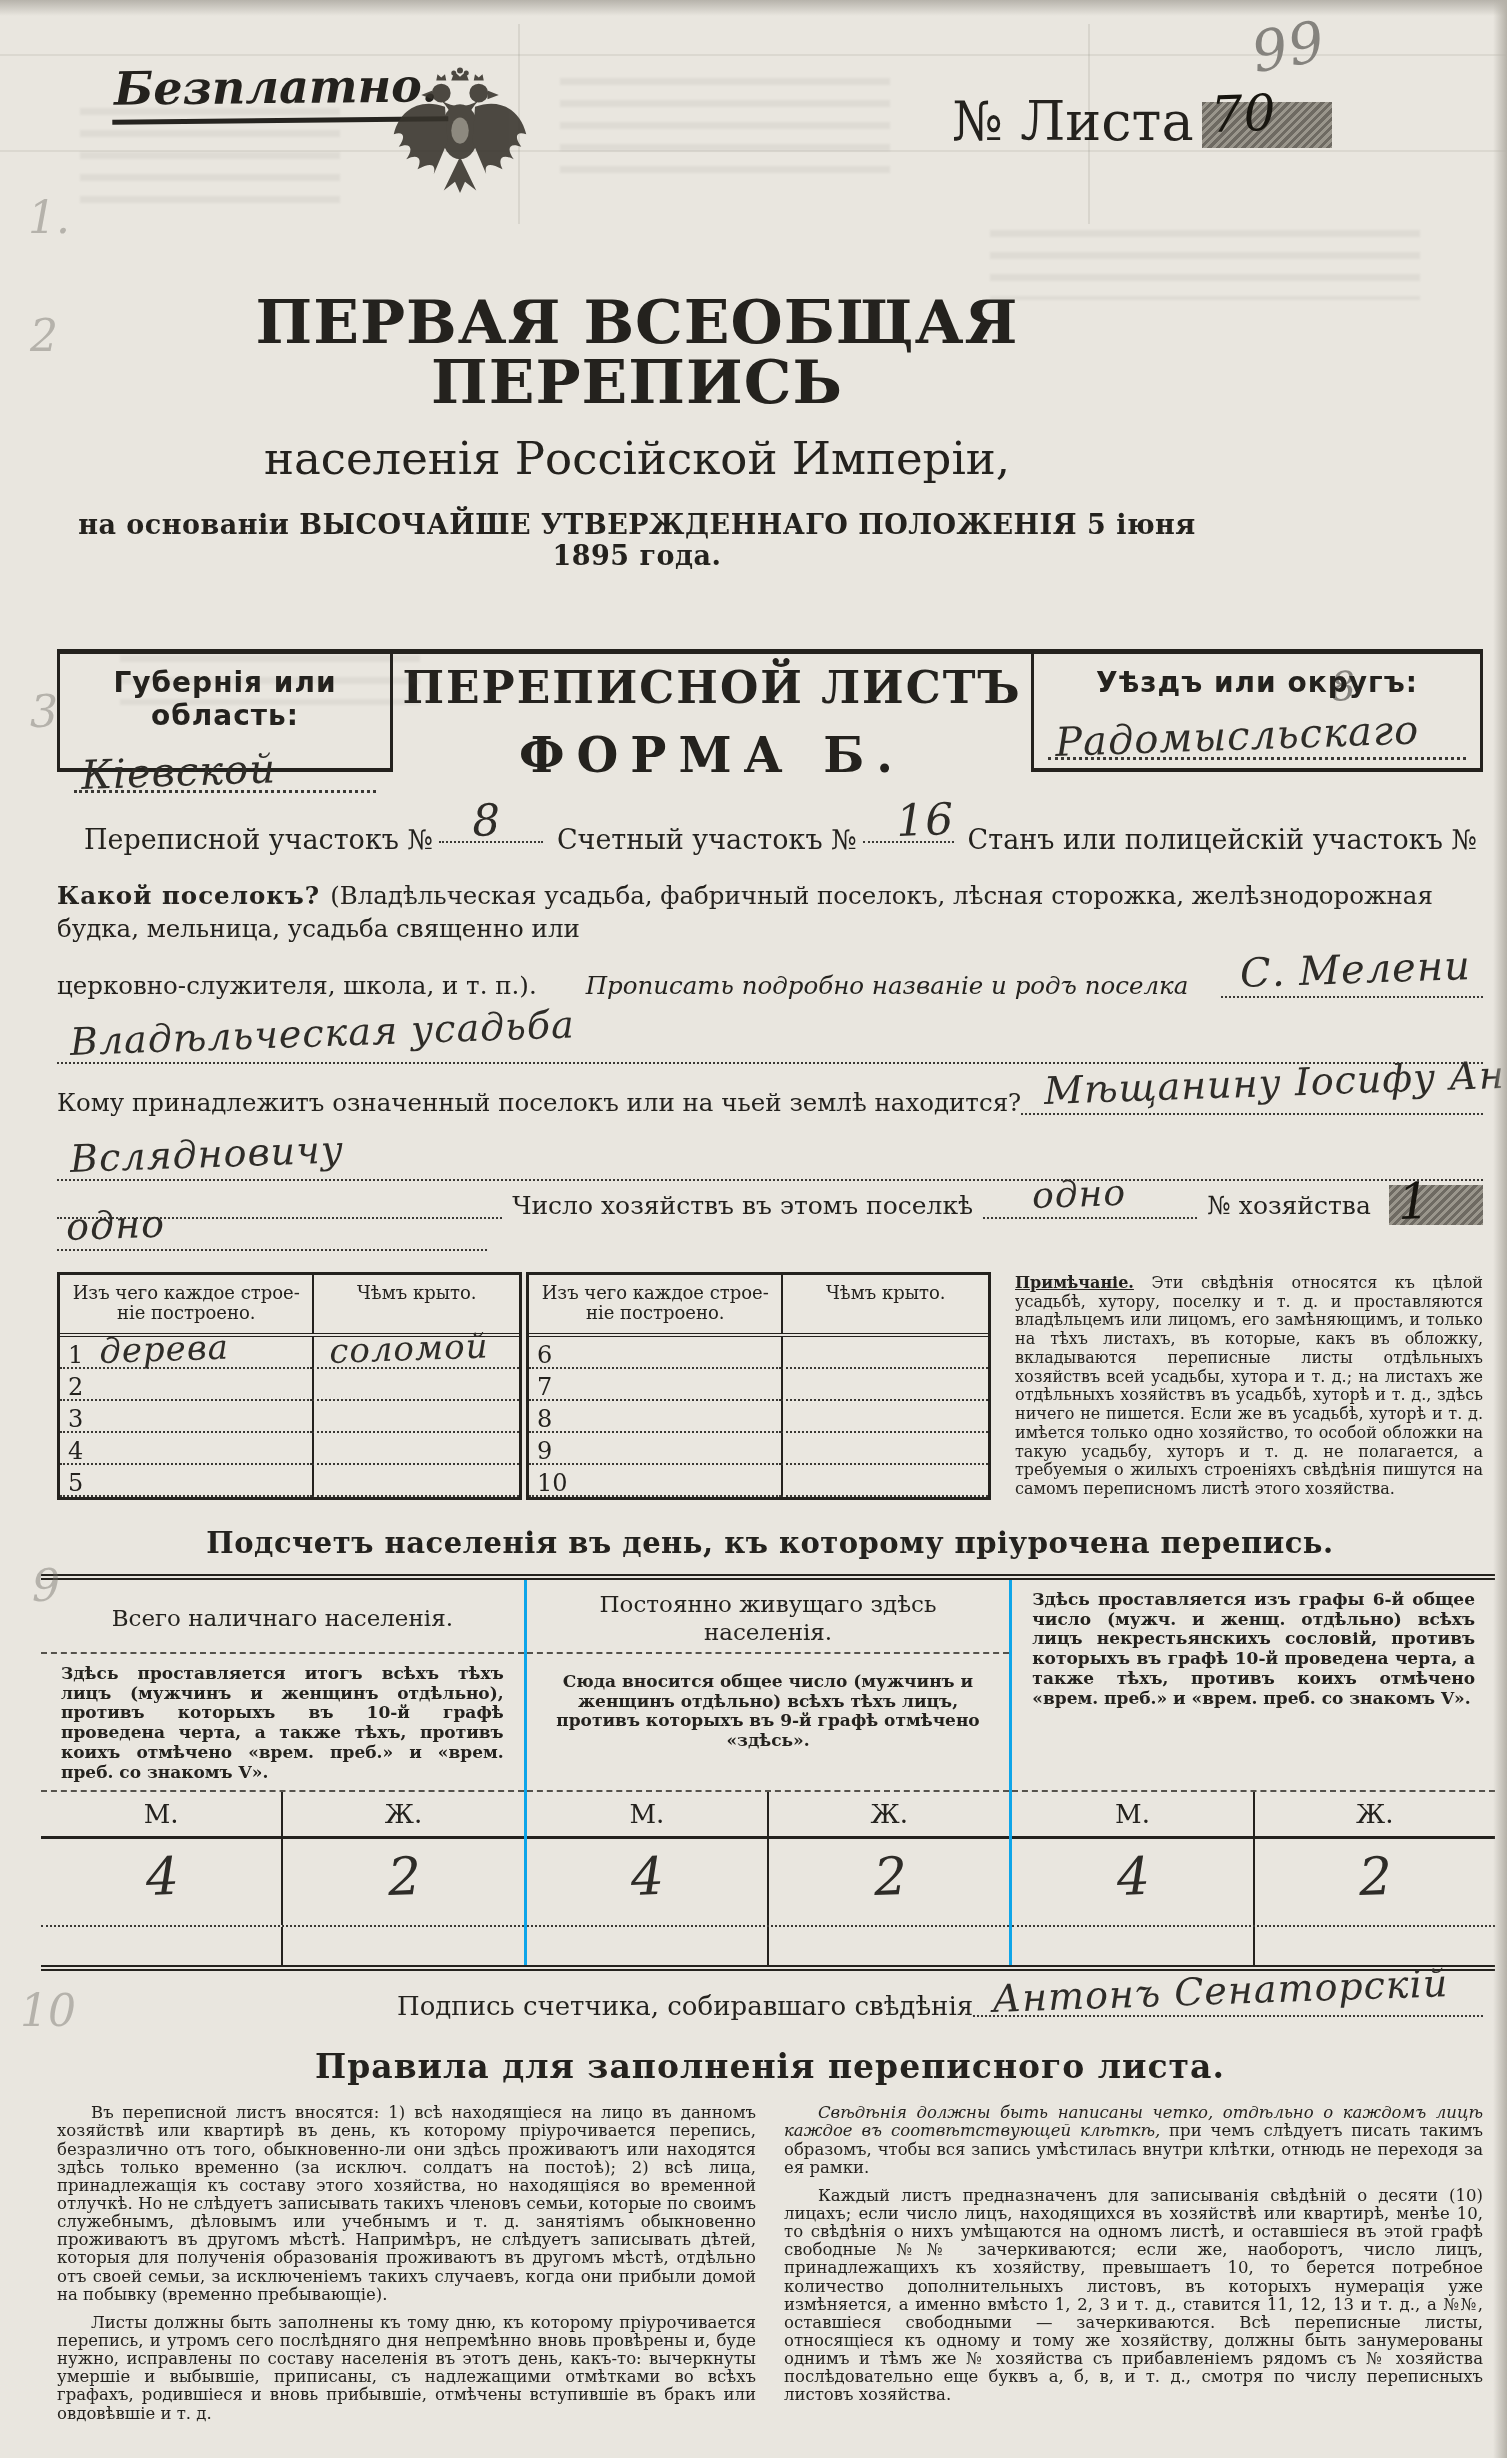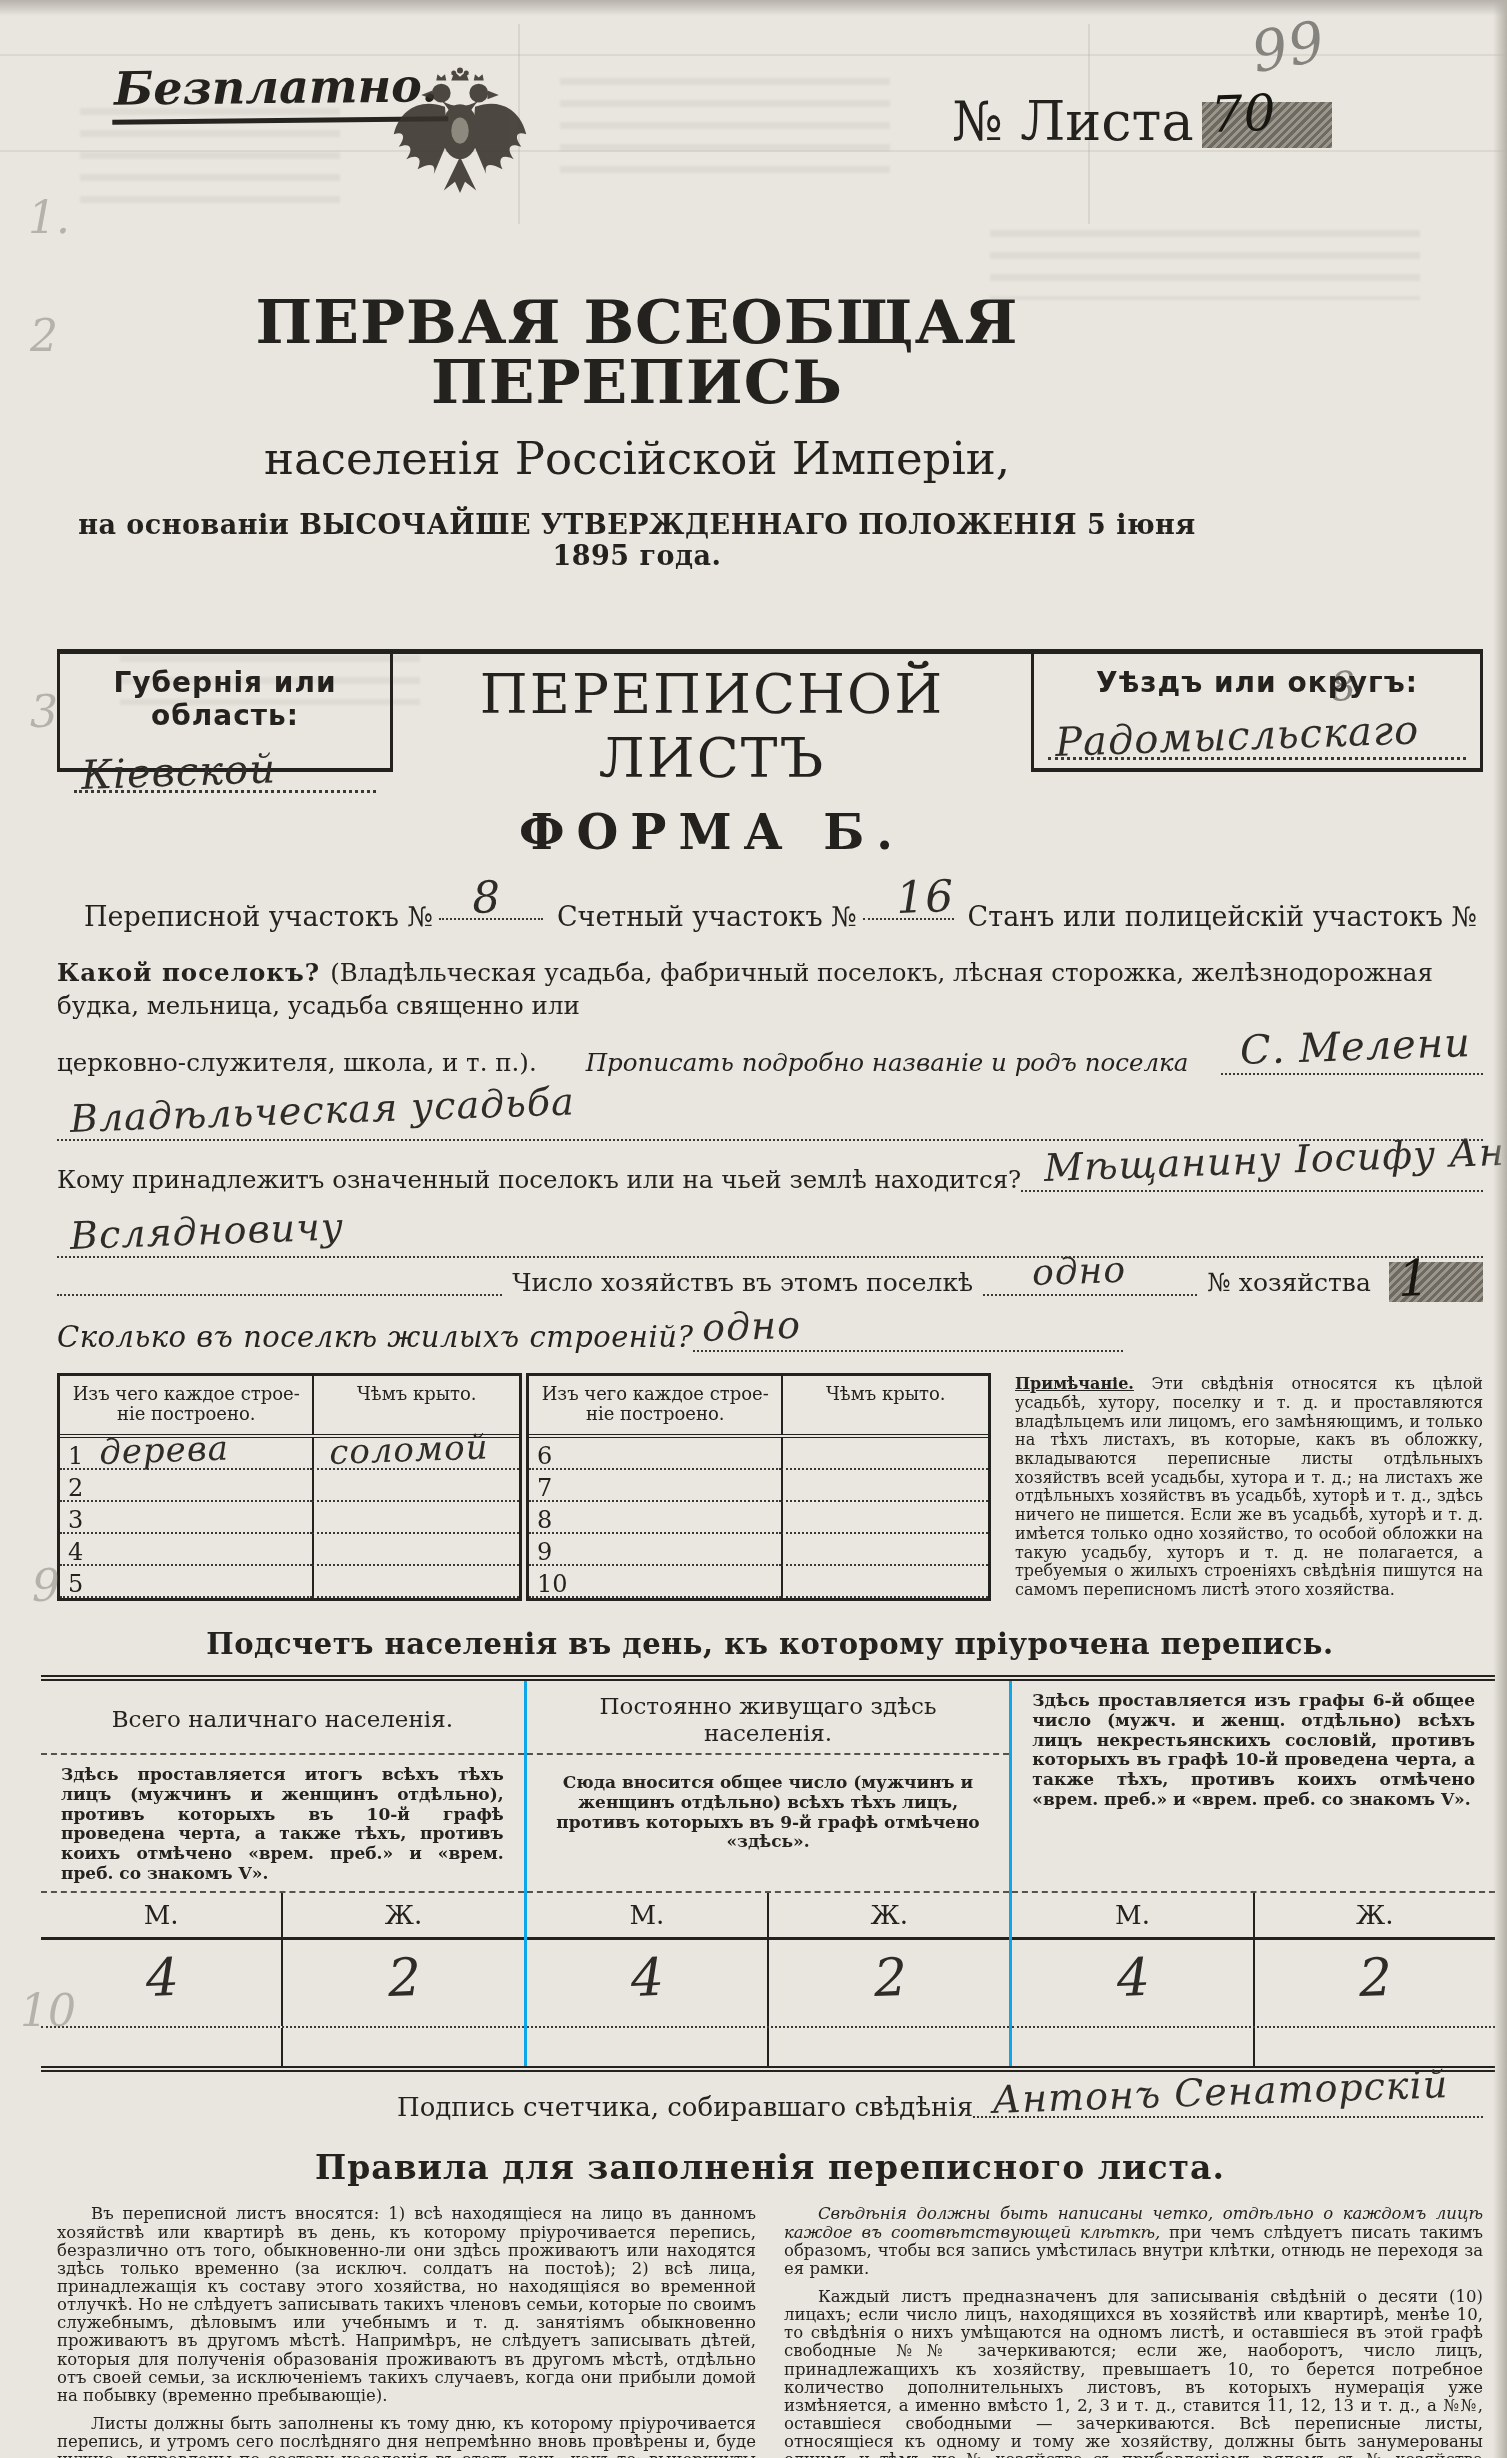--- a/index.html
+++ b/index.html
@@ -43,21 +43,21 @@
   .boxes{display:flex; align-items:stretch;}
   .box{border:3px solid #24221e; border-top:none; border-bottom-width:4px;
     height:118px; box-sizing:border-box; padding:12px 14px 6px; position:relative;}
   .box-left{width:336px;}
   .box-right{width:452px;}
   .box-label{font-family:"DejaVu Sans","Liberation Sans",sans-serif; font-weight:bold;
     font-size:28px; text-align:center; letter-spacing:1px;}
   .box-fill{margin-top:10px; border-bottom:3px dotted #3a3834; position:relative; height:48px;}
   .box-fill .hw{position:absolute; left:8px; bottom:-8px; font-size:40px;}
   .form-name{flex:1; text-align:center; padding-top:8px;}
-  .form-name-1{font-size:55px; font-weight:normal; letter-spacing:2px;}
+  .form-name-1{font-size:44px; font-weight:bold; letter-spacing:2px;}
   .form-name-2{font-size:48px; font-weight:bold; letter-spacing:12px; margin-top:14px;}
   
   .fill{position:relative; border-bottom:2px dotted #3a3834;}
   .fill .hw{position:absolute; left:14px; bottom:-6px; font-size:36px;}
   .precinct{display:flex; align-items:center; margin-top:42px; font-size:27px; line-height:1.1;margin-left:27px;}
   .precinct .lbl{white-space:nowrap; margin-right:6px;}
   .precinct .fill{height:8px; margin-bottom:4px;}
   .precinct .fill .hw{font-size:44px; bottom:-4px; left:34px;}
   .f-n1{width:160px; margin-right:14px;} .f-n2{width:140px; margin-right:14px;} .f-n3{flex:1;}
   .settle{margin-top:24px; font-size:24.5px; line-height:1.35;}
@@ -245,21 +245,20 @@
         <span class="lbl">Число хозяйствъ въ этомъ поселкѣ</span>
         <span class="fill hfill-b">
             <span class="hw">одно</span>
           </span>
         <span class="lbl">№ хозяйства</span>
         <span class="hatch hatch-small">
             <span class="hw hw-on-hatch">1</span>
           </span>
       </div>
       <div class="buildq-row">
-        <span class="buildq">Сколько въ поселкѣ жилыхъ строеній?</span>
         <span class="fill bqfill">
             <span class="hw">одно</span>
           </span>
       </div>
     </div>
 
     <div class="build-section">
       <div class="btables">
         <div class="bt">
           <div class="bt-head">

